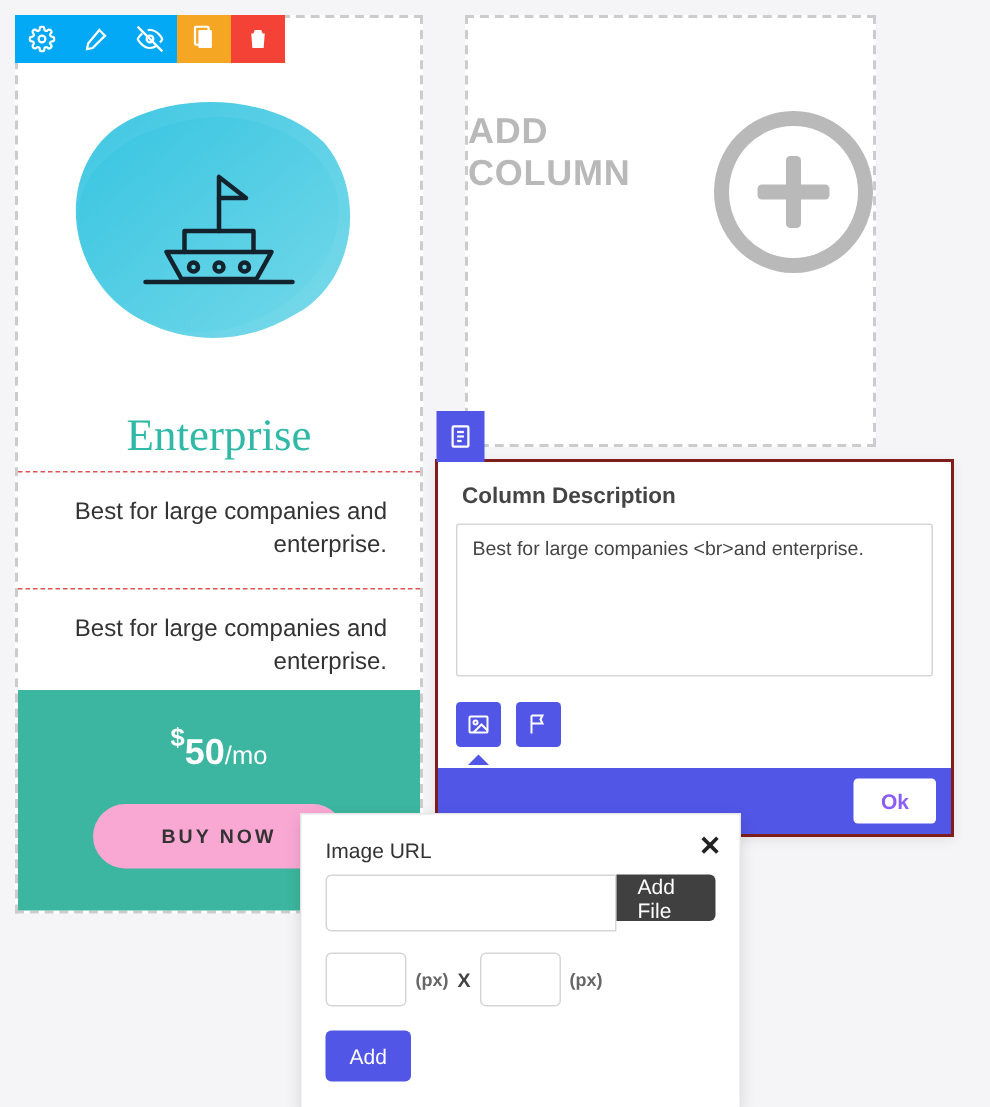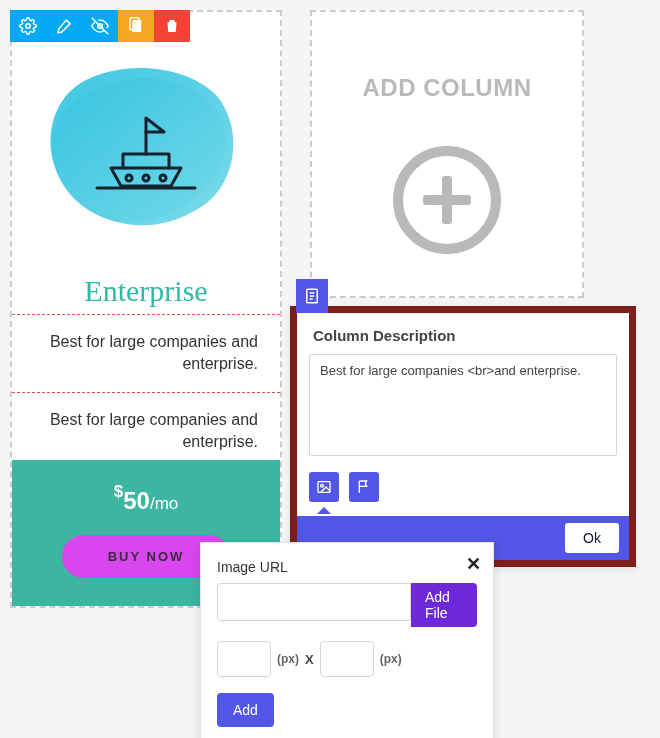--- a/index.html
+++ b/index.html
@@ -26,52 +26,52 @@
 
   .plan-name { font-family: Georgia, 'Times New Roman', serif; font-size: 30px; color: #2fb9a6; margin: 24px 0 6px; }
   .dashed-sep { width: 100%; border-top: 1.5px dashed #e05252; }
   .desc { font-size: 16px; color: #333; text-align: right; padding: 16px 22px; line-height: 1.4; }
 
   .price-block { width: 100%; background: #3cb6a0; text-align: center; padding: 22px 0 28px; }
   .price { color: #fff; font-weight: 500; }
   .price .cur { font-size: 17px; vertical-align: 12px; font-weight: 600; }
   .price .amt { font-size: 24px; font-weight: 700; }
   .price .per { font-size: 17px; }
-  .buy-btn { margin: 20px auto 0; background: #d946ef; color: #333; font-weight: 700; letter-spacing: 2px; font-size: 13px; padding: 14px 46px; border-radius: 30px; display: inline-block; cursor: pointer; }
-
-  
-  .add-col { width: 274px; height: 288px; border: 2px dashed #ccc; background: #fff; display: flex; flex-direction: column; align-items: center; padding-top: 62px; }
+  .buy-btn { margin: 20px auto 0; background: #f9a8d4; color: #333; font-weight: 700; letter-spacing: 2px; font-size: 13px; padding: 14px 46px; border-radius: 30px; display: inline-block; cursor: pointer; }
+
+  
+  .add-col { width: 274px; height: 288px; border: 2px dashed #ccc; background: #fff; display: flex; flex-direction: row; padding-top: 62px; }
   .add-col-title { color: #b9b9b9; font-size: 24px; font-weight: 600; letter-spacing: 0.5px; margin-bottom: 44px; }
   .plus-circle { width: 108px; height: 108px; border-radius: 50%; border: 10px solid #b9b9b9; display: flex; align-items: center; justify-content: center; cursor: pointer; }
   .plus-circle::before, .plus-circle::after { content: ""; position: absolute; background: #b9b9b9; }
   .plus-circle { position: relative; }
   .plus-circle::before { width: 48px; height: 10px; border-radius: 3px; }
   .plus-circle::after  { width: 10px; height: 48px; border-radius: 3px; }
 
   
-  .desc-pop { position: absolute; left: 290px; top: 306px; width: 346px; background: #fff; border: 7px solid #7f1d1d; box-shadow: 0 2px 8px rgba(0,0,0,0.08); }
+  .desc-pop { position: absolute; left: 290px; top: 306px; width: 346px; background: #fff; border: 2px solid #7f1d1d; box-shadow: 0 2px 8px rgba(0,0,0,0.08); }
   .desc-badge { position: absolute; left: -1px; top: -34px; width: 32px; height: 34px; background: #5156e6; display: flex; align-items: center; justify-content: center; }
   .desc-badge svg { stroke: #fff; fill: none; stroke-width: 2; width: 18px; height: 18px; }
   .pop-head { font-size: 15px; font-weight: 600; color: #444; padding: 14px 16px 10px; }
   .pop-ta { margin: 0 12px; width: calc(100% - 24px); height: 102px; border: 1px solid #d6d6d6; border-radius: 2px; padding: 8px 10px; font-family: inherit; font-size: 13px; color: #444; resize: none; }
   .pop-ta::-webkit-resizer { display: block; }
   .pop-tools { display: flex; gap: 10px; padding: 12px 12px 0; }
   .pt-btn { width: 30px; height: 30px; background: #5156e6; border-radius: 3px; display: flex; align-items: center; justify-content: center; cursor: pointer; position: relative; }
   .pt-btn svg { stroke: #fff; fill: none; stroke-width: 2; width: 16px; height: 16px; }
   .pt-btn.active::after { content: ""; position: absolute; bottom: -12px; left: 50%; transform: translateX(-50%); border: 7px solid transparent; border-bottom-color: #5156e6; }
   .pop-footer { margin-top: 14px; background: #5156e6; height: 44px; display: flex; justify-content: flex-end; align-items: center; padding-right: 10px; }
-  .ok-btn { background: #fff; color: #0f172a; font-weight: 400; font-size: 14px; padding: 7px 18px; border-radius: 3px; cursor: pointer; }
+  .ok-btn { background: #fff; color: #8b5cf6; font-weight: 700; font-size: 14px; padding: 7px 18px; border-radius: 3px; cursor: pointer; }
 
   
   .img-pop { position: absolute; left: 200px; top: 542px; width: 294px; background: #fff; border: 1px solid #e5e5e5; box-shadow: 0 3px 10px rgba(0,0,0,0.12); padding: 16px 16px 18px; z-index: 20; }
   .img-pop .close { position: absolute; top: 10px; right: 12px; font-size: 18px; font-weight: 900; cursor: pointer; color: #222; }
   .fld-label { font-size: 14px; color: #333; margin-bottom: 8px; }
   .url-row { display: flex; margin-bottom: 14px; }
   .url-input { flex: 1; border: 1px solid #d6d6d6; border-radius: 4px 0 0 4px; height: 38px; padding: 0 8px; font-size: 13px; }
-  .addfile-btn { background: #6d28d9; color: #fff; font-size: 14px; font-weight: 500; padding: 0 14px; border-radius: 0 4px 4px 0; display: flex; align-items: center; cursor: pointer; height: 44px; }
+  .addfile-btn { background: #404040; color: #fff; font-size: 14px; font-weight: 500; padding: 0 14px; border-radius: 0 4px 4px 0; display: flex; align-items: center; cursor: pointer; height: 31px; }
   .dim-row { display: flex; align-items: center; gap: 6px; margin: 10px 0 16px; flex-wrap: nowrap; }
   .dim-input { width: 54px; height: 36px; border: 1px solid #d6d6d6; border-radius: 4px; padding: 0 6px; font-size: 13px; }
   .px { font-size: 12px; color: #666; font-weight: 600; }
   .dim-x { font-weight: 800; color: #444; font-size: 13px; }
   .add-btn { background: #5156e6; color: #fff; font-size: 14px; font-weight: 500; padding: 9px 16px; border-radius: 4px; display: inline-block; cursor: pointer; }
 </style>
 </head>
 <body>
 
 <div class="canvas">

